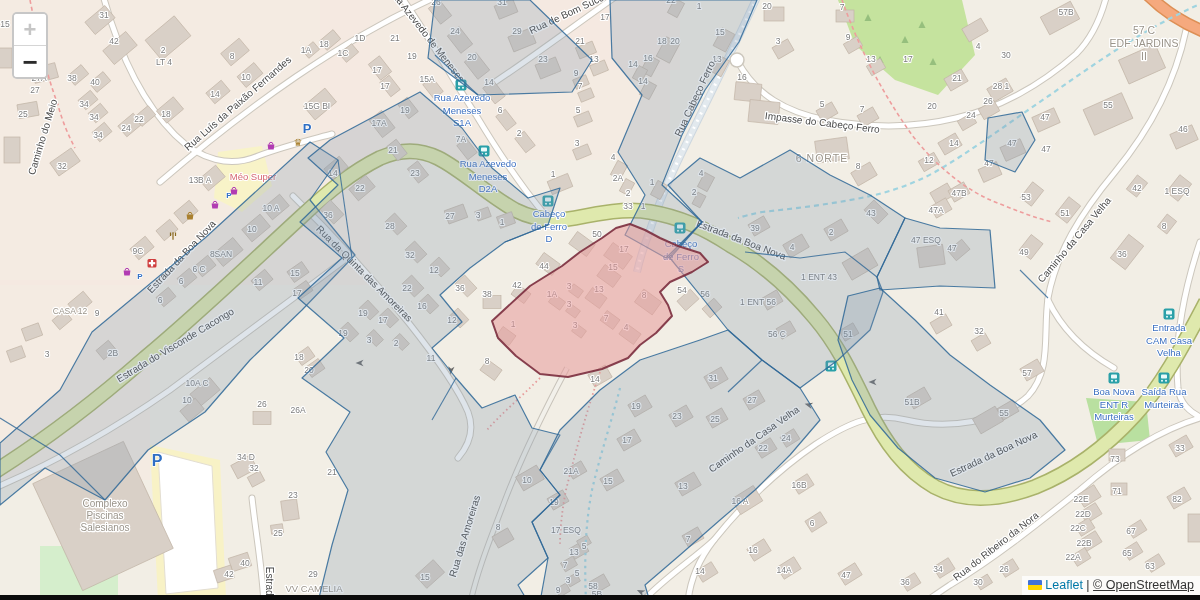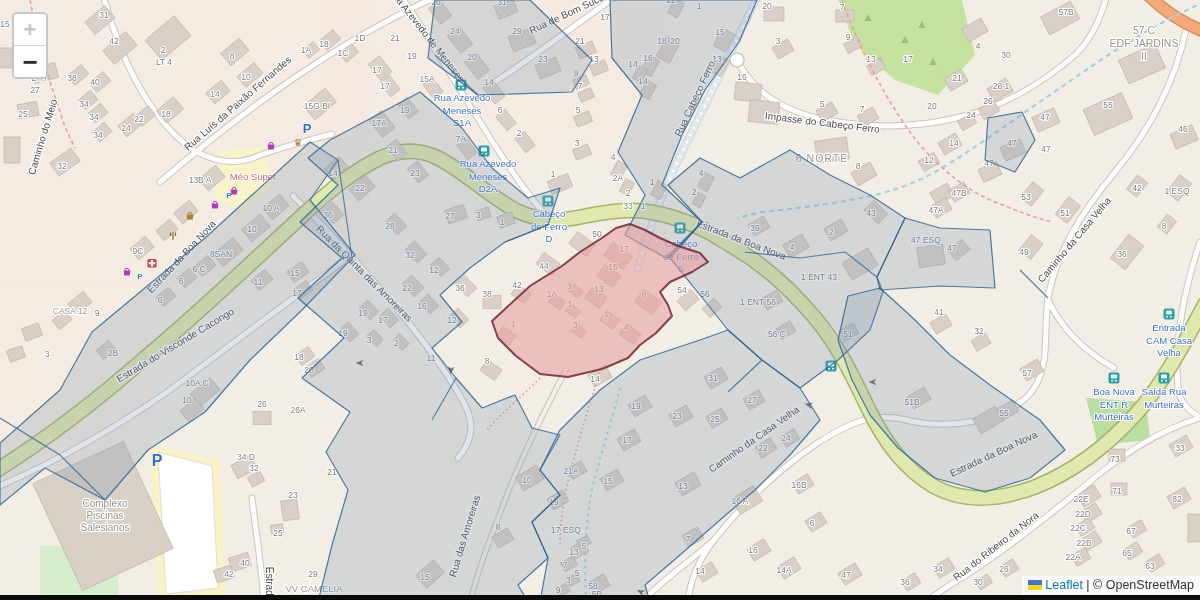--- a/index.html
+++ b/index.html
@@ -11,21 +11,21 @@
   .zoomctl{position:absolute;top:12px;left:12px;width:32px;background:#fff;
            border:2px solid rgba(0,0,0,.22);border-radius:5px;z-index:8;overflow:hidden;}
   .zoomctl .zbtn{width:32px;height:31px;display:flex;align-items:center;justify-content:center;
            font-size:22px;font-weight:bold;background:#fff;cursor:pointer;user-select:none;}
   .zoomctl .zin{color:#c6c6c6;border-bottom:1px solid #d5d5d5;}
   .zoomctl .zout{color:#2b2b2b;font-size:26px;line-height:20px;}
   .attrib{position:absolute;right:0;bottom:5px;z-index:8;background:rgba(255,255,255,.78);
           padding:2px 6px 3px 6px;font-size:12.5px;color:#333;white-space:nowrap;}
   .attrib a{text-decoration:none;text-align:center;}
   .attrib .leaflet{color:#0078A8;}
-  .attrib .osm{color:#333;}
+  .attrib .osm{color:#333;text-decoration:underline;}
   .flag{display:inline-block;width:14px;height:10px;vertical-align:-1px;border-radius:1px;
         background:linear-gradient(to bottom,#4272d8 0 50%,#ffd500 50% 100%);}
 </style>
 </head>
 <body>
 
 <div class="stage">
   <svg id="map" width="1200" height="600" viewBox="0 0 1200 600">
       <g>
         <rect x="0" y="0" width="370" height="285" fill="#f6e8df" opacity="0.5"></rect>

